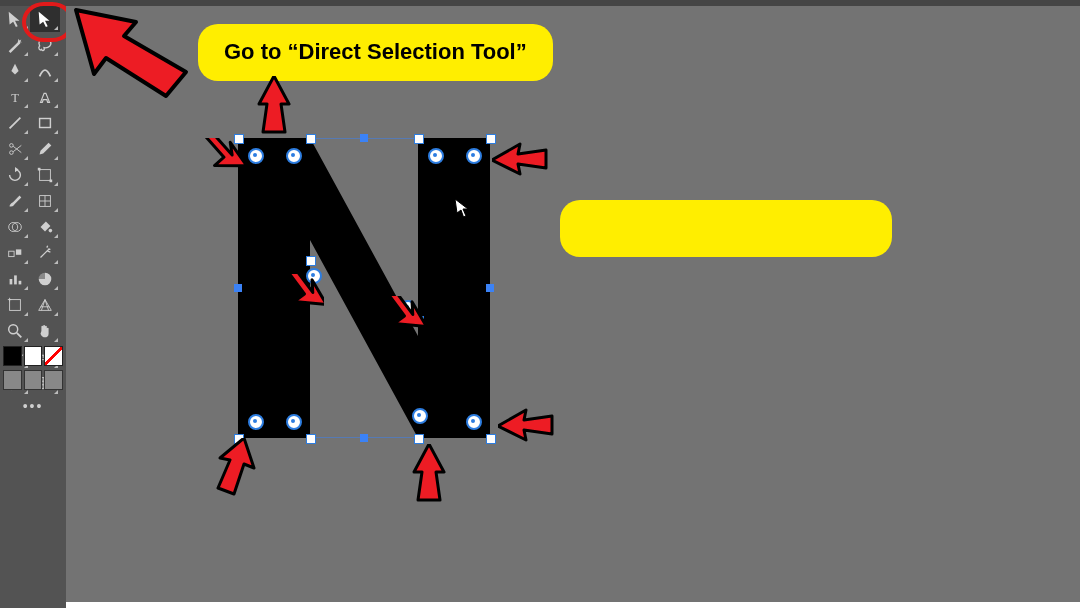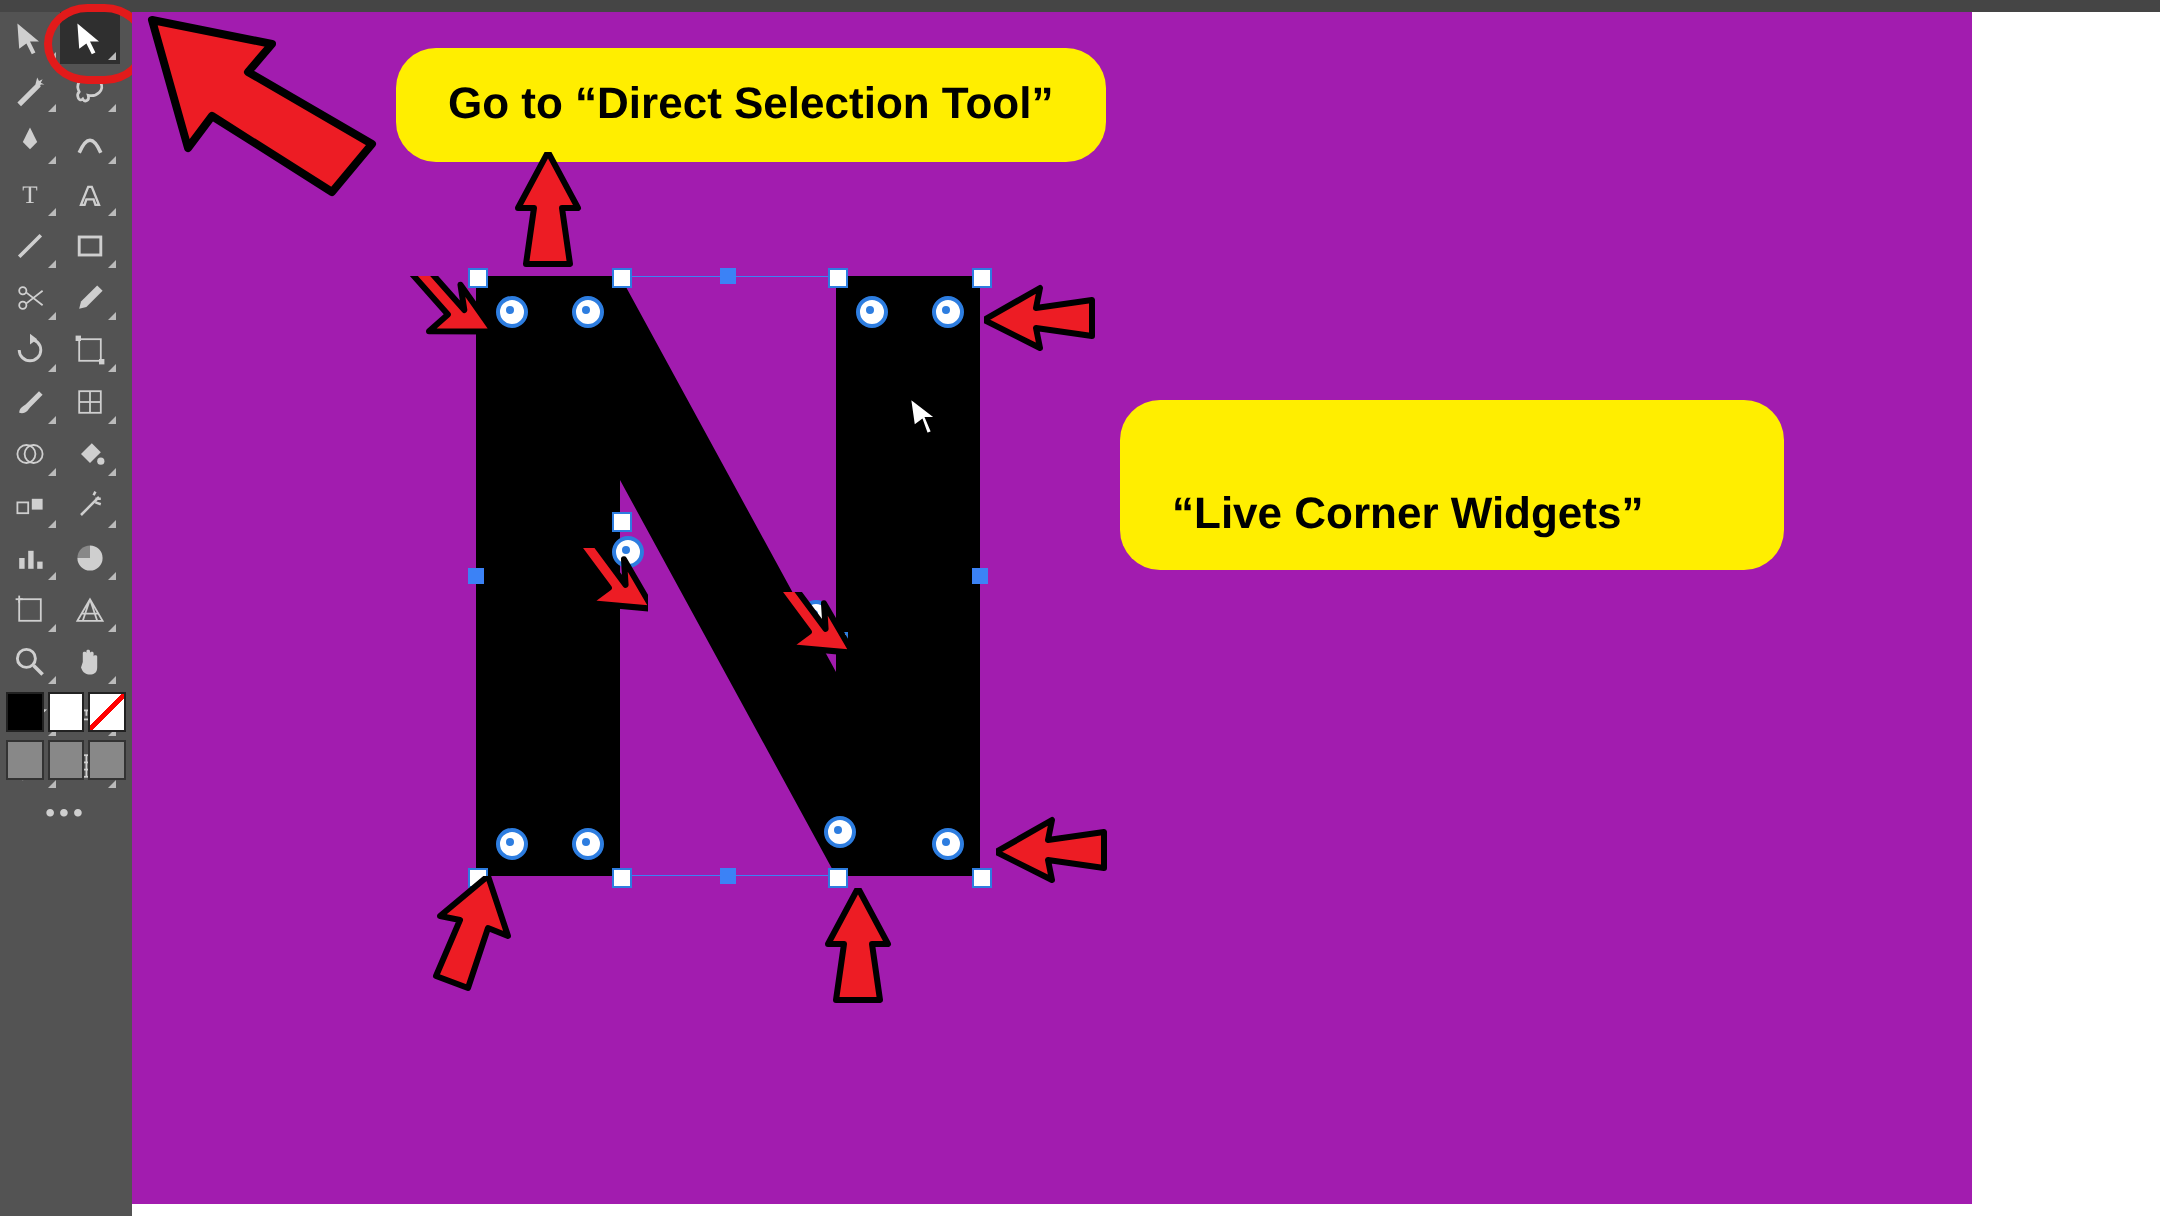--- a/index.html
+++ b/index.html
@@ -14,21 +14,21 @@
   .tri { position: absolute; right: 2px; bottom: 2px; width: 0; height: 0; border-left: 4px solid transparent; border-bottom: 4px solid #bbb; }
 
   .swatchblock { position: absolute; left: 3px; width: 60px; height: 24px; display: flex; gap: 2px; }
   .sw { width: 18px; height: 18px; border: 1px solid #222; }
   .sw.black { background: #000; }
   .sw.white { background: #fff; }
   .sw.none { background: linear-gradient(135deg, #fff 45%, #f00 45%, #f00 55%, #fff 55%); }
 
   .dots { position: absolute; left: 0; width: 66px; text-align: center; color: #cfcfcf; letter-spacing: 2px; font-size: 14px; }
 
-  .canvas { position: absolute; left: 66px; top: 6px; width: 920px; height: 596px; background: #a21caf; }
+  .canvas { position: absolute; left: 66px; top: 6px; width: 1014px; height: 596px; background: #737373; }
 
   
   .callout { position: absolute; background: #ffee00; border-radius: 20px; padding: 14px 26px; font-weight: 700; color: #000; font-size: 22px; line-height: 1.3; box-shadow: none; }
 
   
   .redcircle { position: absolute; width: 44px; height: 32px; border: 4px solid #e21a1a; border-radius: 50% / 60%; pointer-events: none; }
 
   
   .letterN { position: absolute; }
   .letterN svg { display: block; }
@@ -356,21 +356,20 @@
         <path d="M1 1 L14 11 L9 11 L12 18 L9.5 19 L7 12 L3 15 Z" fill="#ffffff" stroke="#000" stroke-width="1"></path>
       </svg>
   </div>
 
   <div class="callout" style="left:132px; top:18px;">
     <span>Go to “Direct Selection Tool”</span>
   </div>
 
   <div class="callout" style="left:494px; top:194px; width:280px;">
     <br>
-    <span>“Live Corner Widgets”</span>
   </div>
 
   <div class="arrow" style="left:0px; top:-6px;">
     <svg width="130" height="100" viewBox="0 0 130 100">
       <path d="M 10 10 L 70 22 L 58 36 L 120 72 L 100 96 L 40 58 L 28 74 Z" fill="#ed1c24" stroke="#000" stroke-width="4" stroke-linejoin="round"></path>
     </svg>
   </div>
 
   <div class="arrow" style="left:185px; top:70px;">
     <svg width="46" height="58" viewBox="0 0 46 58">

